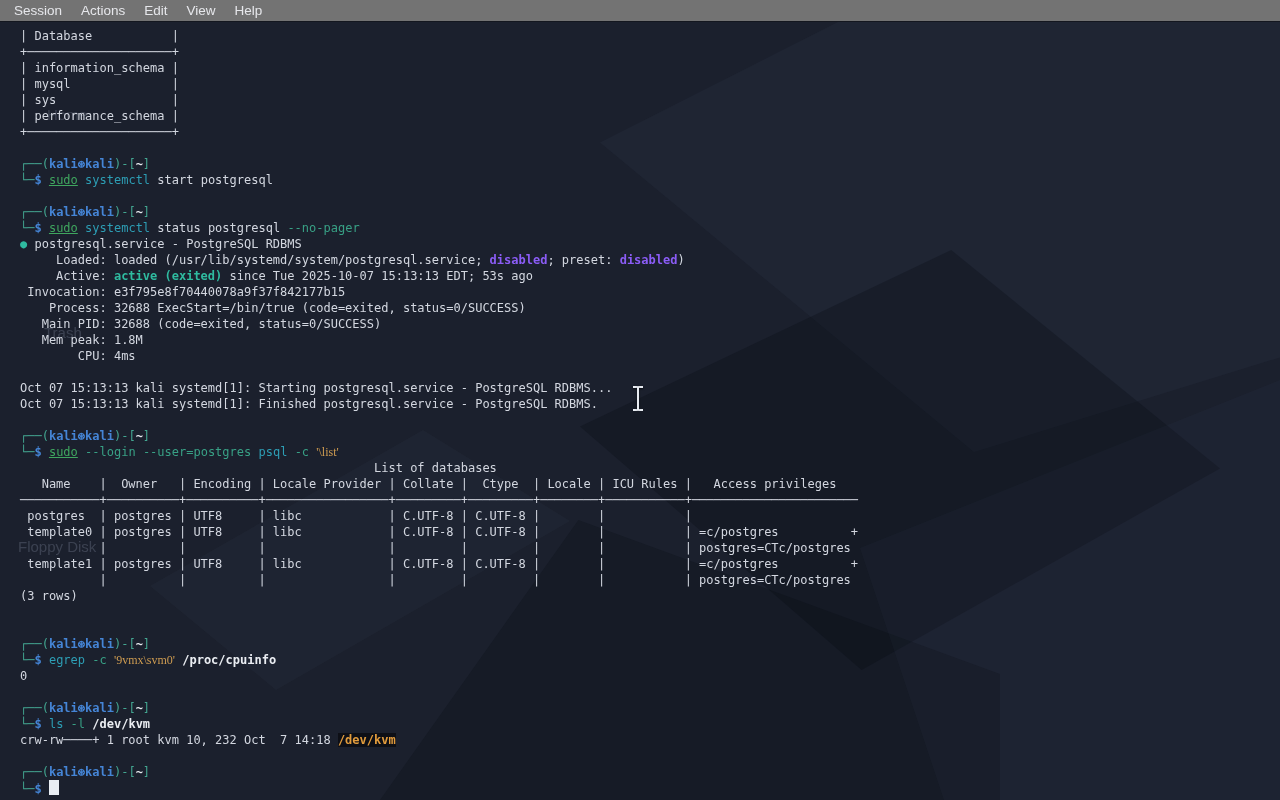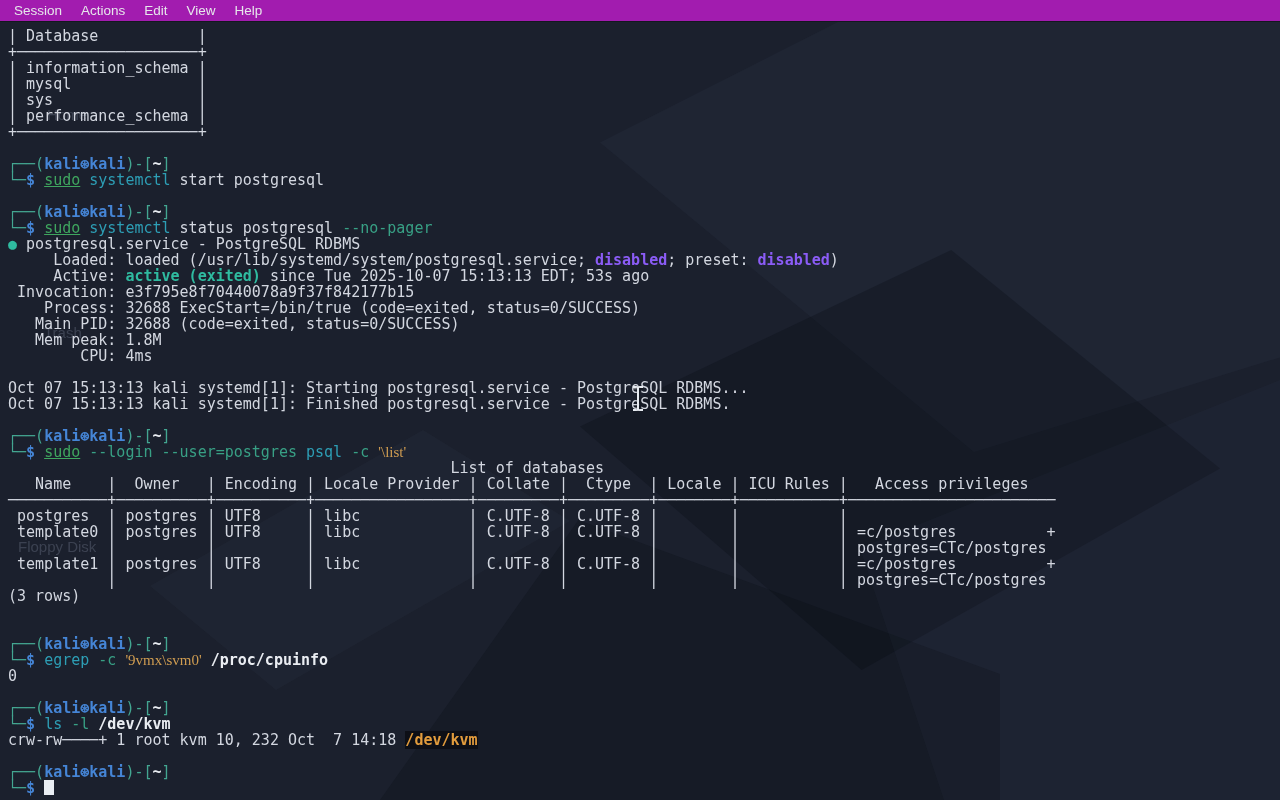--- a/index.html
+++ b/index.html
@@ -22,32 +22,32 @@
        clip-path:polygon(0 60%,65% 0,100% 35%,30% 100%);}
   
   .desk-label{position:absolute;font-size:15px;color:rgba(190,200,225,0.20);pointer-events:none;}
   .dl-home{left:47px;top:106px;}
   .dl-trash{left:44px;top:324px;}
   .dl-floppy{left:18px;top:538px;}
 
   
   .menubar{
     position:absolute;left:0;top:0;width:1280px;height:22px;
-    background:#a21caf;border-bottom:1px solid #14171f;
+    background:#737373;border-bottom:1px solid #14171f;
     display:flex;align-items:center;padding-left:6px;box-sizing:border-box;
     font-size:13.5px;color:#e6e7eb;
   }
   .menu-item{padding:1px 8px;margin-right:3px;cursor:default;}
 
   
   .terminal{
     position:absolute;left:0;top:22px;width:1076px;height:778px;
-    padding:6px 0 0 8px;box-sizing:border-box;
+    padding:6px 0 0 20px;box-sizing:border-box;
     font-family:"DejaVu Sans Mono", monospace;
-    font-size:15px;line-height:16px;
+    font-size:12px;line-height:16px;
   }
   .tl{height:16px;white-space:pre;}
   .pl{color:#d3d7e0;}
   .fr{color:#43a691;}
   .us{color:#4585d6;font-weight:bold;}
   .su{color:#3fa65f;text-decoration:underline;}
   .cm{color:#2d9eb5;}
   .op{color:#38a085;text-align:center;}
   .st{color:#cf9c51;font-family:Liberation Serif, serif;}
   .yb{color:#8b5cf6;font-weight:bold;}

